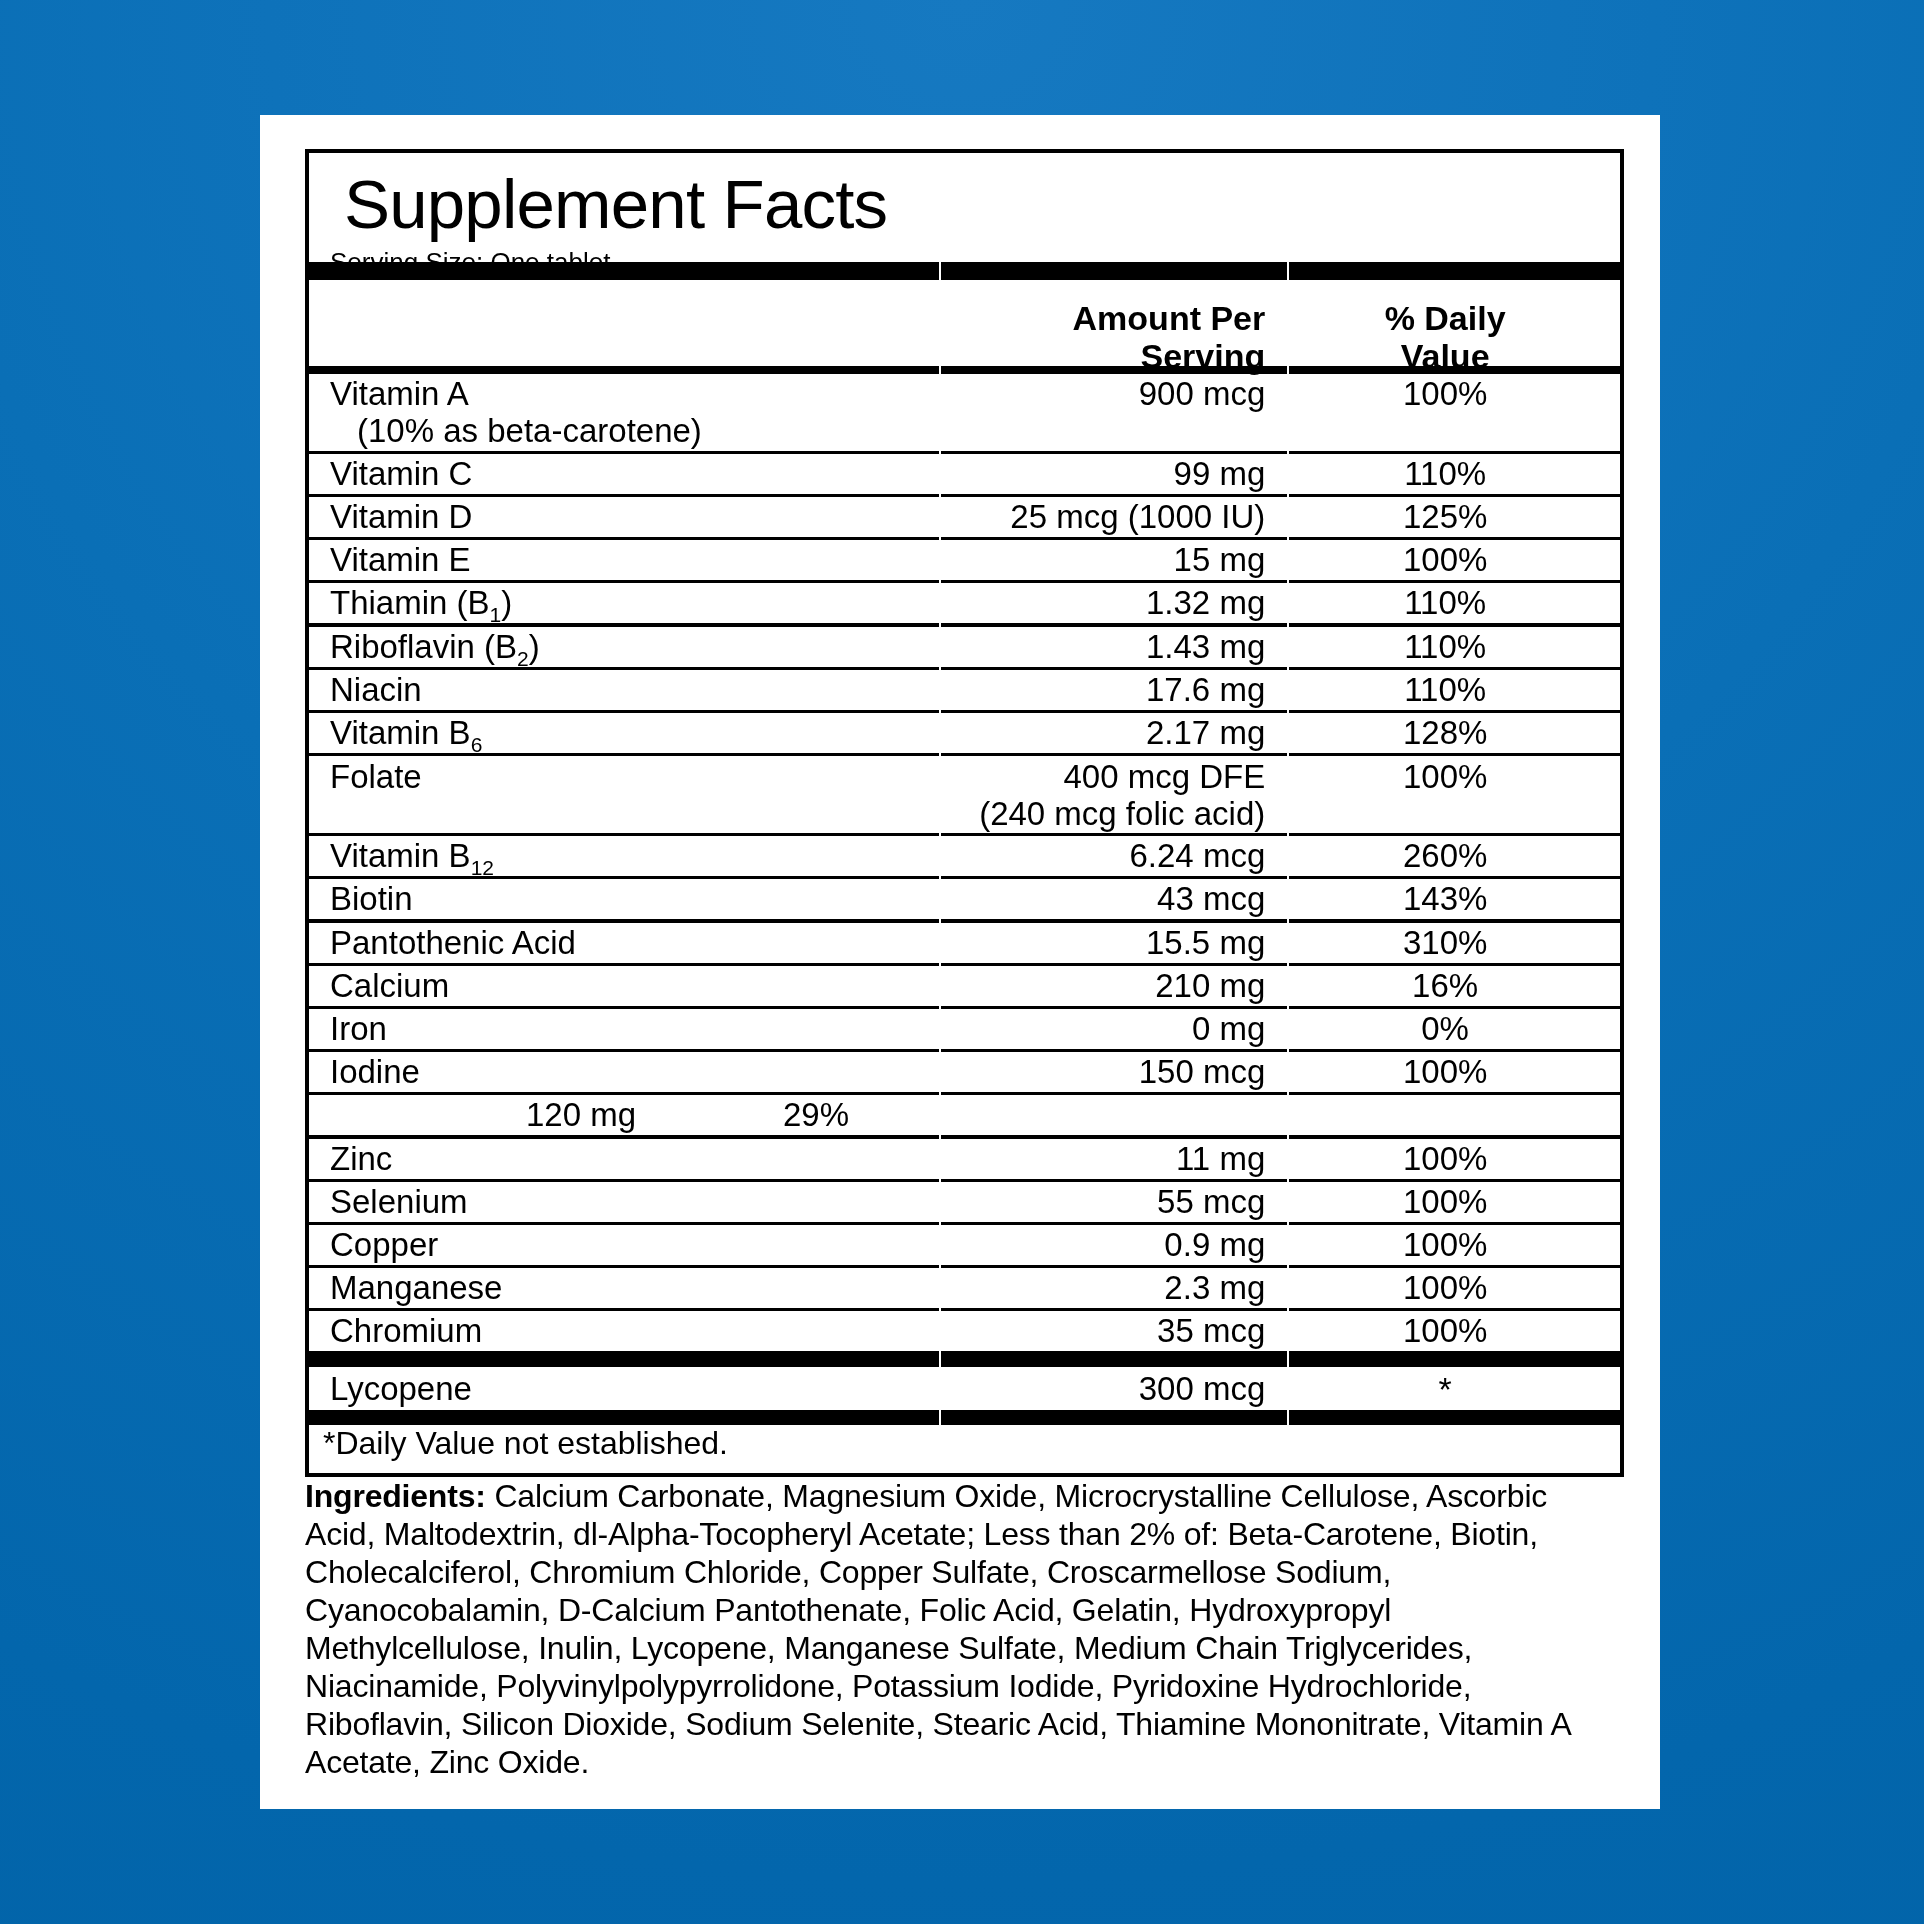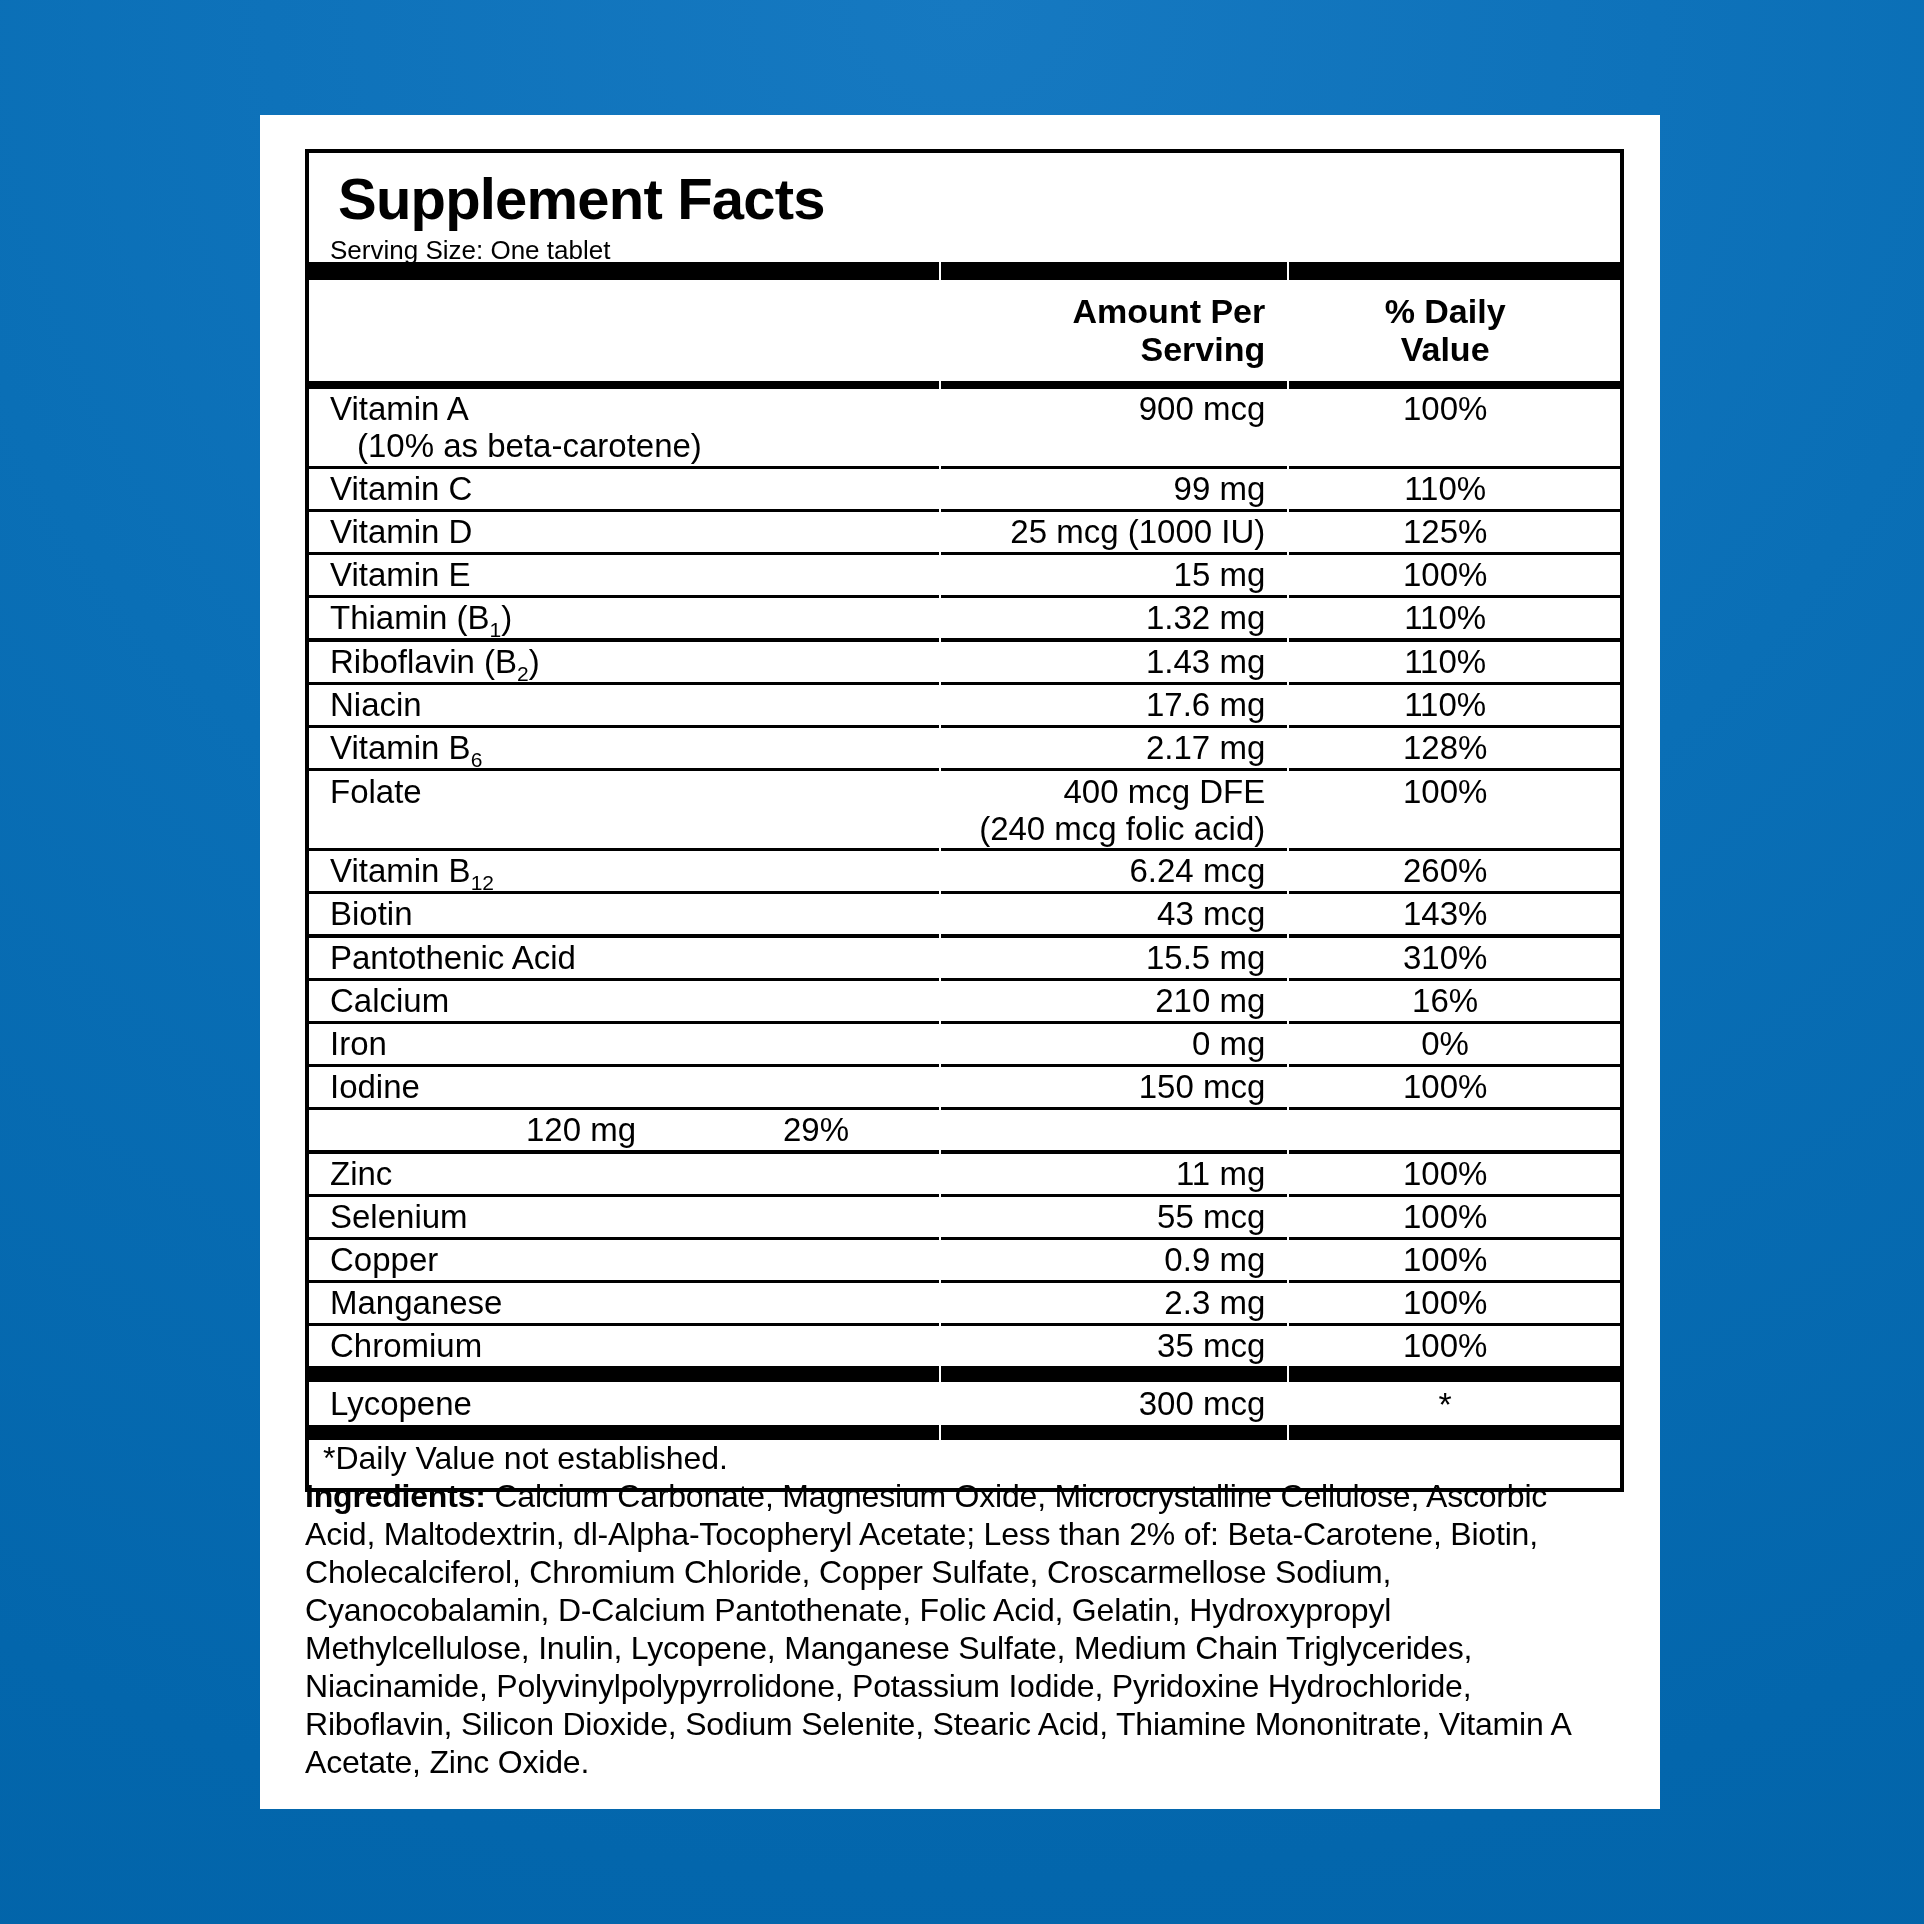--- a/index.html
+++ b/index.html
@@ -7,38 +7,38 @@
     width:1925px;height:1925px;position:relative;overflow:hidden;
     font-family:"Liberation Sans","DejaVu Sans",sans-serif;color:#000;
     background:radial-gradient(120% 115% at 50% 0%, #1679C1 0%, #0E72BA 30%, #0A6FB6 45%, #0366AC 85%, #0264A9 100%);
   }
   .card{position:absolute;left:260px;top:115px;width:1400px;height:1694px;background:#ffffff;}
   .panel{
     position:absolute;left:45px;top:34px;width:1319px;box-sizing:border-box;
     border:4px solid #000;background:#fff;
   }
   .titleblock{height:109px;padding:11.2px 0 0 21px;box-sizing:border-box;}
-  .title{margin:8px;font-size:58px;line-height:53px;font-weight:bold;letter-spacing:-0.8px;}
+  .title{margin:14px;font-size:69px;line-height:53px;font-weight:normal;letter-spacing:-0.8px;}
   .serving{font-size:26px;line-height:34px;margin-top:8px;}
   
   .sep{position:relative;background:#000;}
   .sep.thick{height:17.6px;}
   .sep.med{height:8px;}
   .sep.thin{height:3.2px;}
   .sep.thick2{height:16px;}
   .sep.thick3{height:14.4px;}
   .sep i{position:absolute;top:0;bottom:0;width:1.6px;background:#fff;}
   .sep i.s1{left:630px;}
   .sep i.s2{left:978px;}
   
   .cell{box-sizing:border-box;}
   .cell.name{width:630px;padding-left:21px;text-align:left;}
   .cell.amt{width:348px;padding-right:21px;text-align:right;}
   .cell.dv{width:334px;padding-right:16px;text-align:center;}
-  .hdr-row{display:flex;height:101px;padding-top:12px;box-sizing:border-box;
+  .hdr-row{display:flex;height:86px;padding-top:19px;box-sizing:border-box;
     font-weight:bold;font-size:34px;line-height:38px;}
   .row{display:flex;height:40px;font-size:33px;}
   .row .l1{line-height:40px;}
   .row .cell.dv{line-height:40px;}
   .row.two{height:77px;}
   .row.two .l1{line-height:37px;padding-top:1.6px;}
   .row.two .l2{line-height:37px;padding-left:27px;}
   .row.two .al2{line-height:37px;}
   .row.two .cell.dv{line-height:37px;padding-top:1.6px;}
   sub{font-size:21px;line-height:0;}

